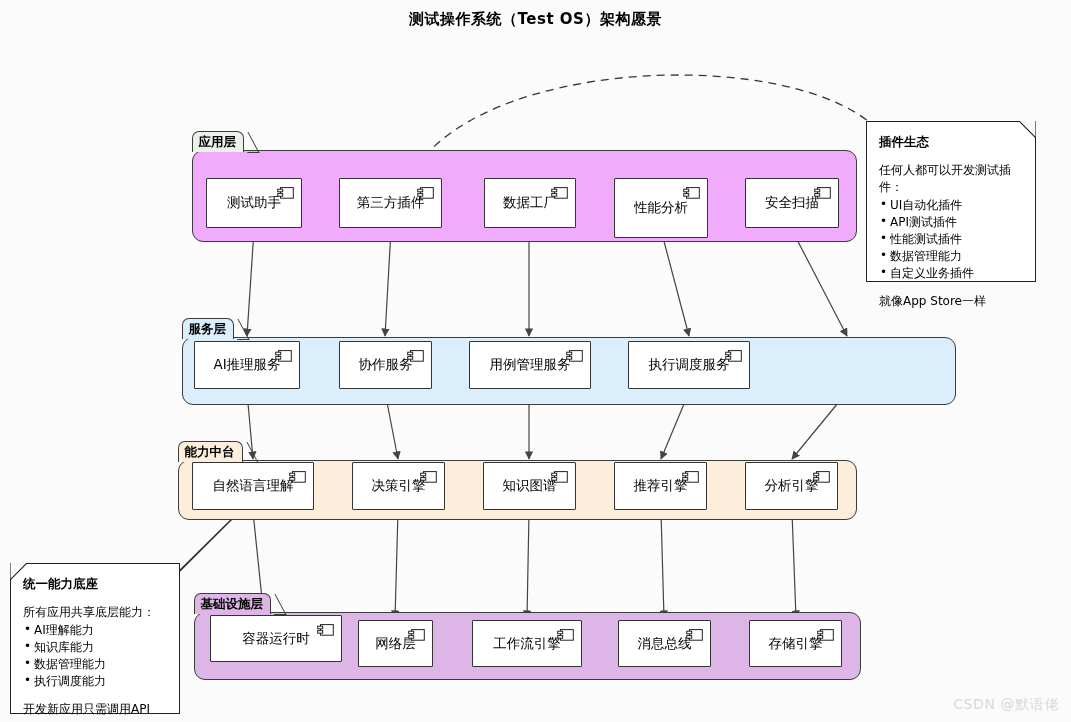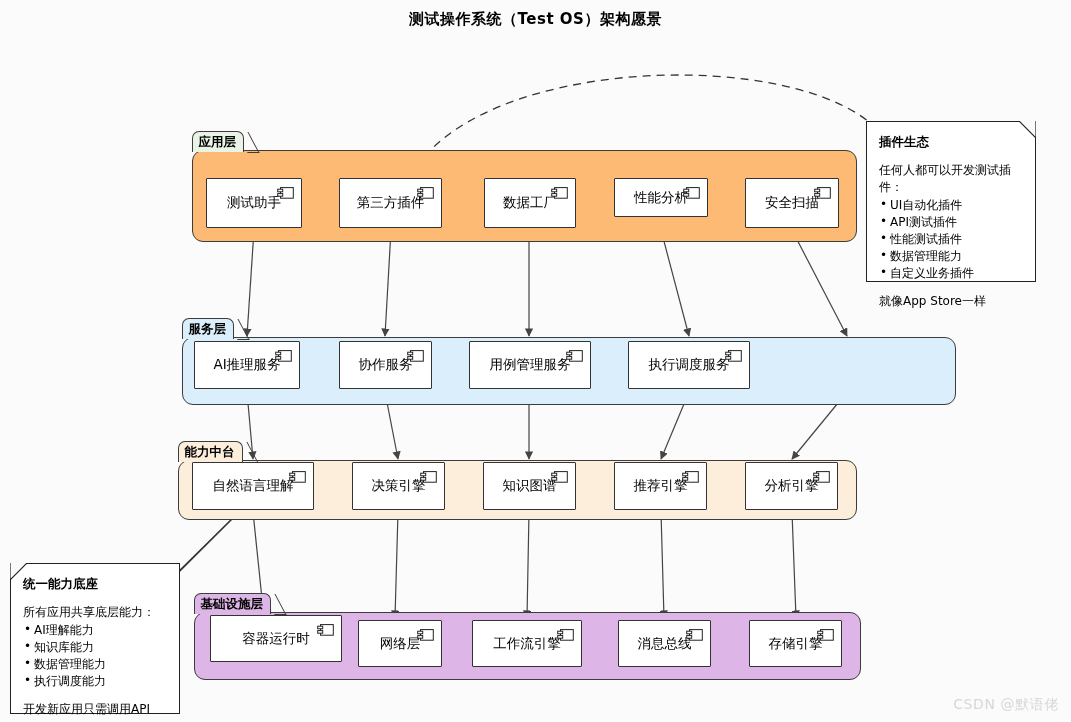--- a/index.html
+++ b/index.html
@@ -61,21 +61,21 @@
     right: -11px;
     bottom: -1.4px;
     width: 12px;
     height: 21px;
     border-bottom: 1.4px solid #3c3c3c;
     transform: skewX(28deg);
     border-right: 1.4px solid #3c3c3c;
     box-sizing: border-box;
   }
   
-  .layer-app   { background: #fdba74; }
+  .layer-app   { background: #f0abfc; }
   .layer-svc   { background: #dbeefb; }
   .layer-cap   { background: #fdeedb; }
   .layer-infra { background: #ddb5e6; }
   .layer-app   > .layer-tab { background: #e9f3e6; }
   .layer-svc   > .layer-tab { background: #dbeefb; }
   .layer-cap   > .layer-tab { background: #fdeedb; }
   .layer-infra > .layer-tab { background: #ddb5e6; }
 
   
   .component {
@@ -223,21 +223,21 @@
   <div class="component" style="left:484px; top:178px; width:92px; height:50px;">
     <span class="comp-icon">
       <svg viewBox="0 0 17 12" xmlns="http://www.w3.org/2000/svg">
         <rect x="3.5" y="0.6" width="12.8" height="10.6" fill="#fff" stroke="#222" stroke-width="1"></rect>
         <rect x="0.7" y="2.2" width="5" height="2.6" fill="#fff" stroke="#222" stroke-width="1"></rect>
         <rect x="0.7" y="6.6" width="5" height="2.6" fill="#fff" stroke="#222" stroke-width="1"></rect>
       </svg>
     </span>
     <span class="comp-label">数据工厂</span>
   </div>
-  <div class="component" style="left:614px; top:178px; width:94px; height:39px;">
+  <div class="component" style="left:614px; top:178px; width:94px; height:60px;">
     <span class="comp-icon">
       <svg viewBox="0 0 17 12" xmlns="http://www.w3.org/2000/svg">
         <rect x="3.5" y="0.6" width="12.8" height="10.6" fill="#fff" stroke="#222" stroke-width="1"></rect>
         <rect x="0.7" y="2.2" width="5" height="2.6" fill="#fff" stroke="#222" stroke-width="1"></rect>
         <rect x="0.7" y="6.6" width="5" height="2.6" fill="#fff" stroke="#222" stroke-width="1"></rect>
       </svg>
     </span>
     <span class="comp-label">性能分析</span>
   </div>
   <div class="component" style="left:745px; top:178px; width:94px; height:50px;">
@@ -361,21 +361,21 @@
   <div class="component" style="left:210px; top:615px; width:132px; height:47px;">
     <span class="comp-icon">
       <svg viewBox="0 0 17 12" xmlns="http://www.w3.org/2000/svg">
         <rect x="3.5" y="0.6" width="12.8" height="10.6" fill="#fff" stroke="#222" stroke-width="1"></rect>
         <rect x="0.7" y="2.2" width="5" height="2.6" fill="#fff" stroke="#222" stroke-width="1"></rect>
         <rect x="0.7" y="6.6" width="5" height="2.6" fill="#fff" stroke="#222" stroke-width="1"></rect>
       </svg>
     </span>
     <span class="comp-label">容器运行时</span>
   </div>
-  <div class="component" style="left:358px; top:620px; width:84px; height:47px;">
+  <div class="component" style="left:358px; top:620px; width:75px; height:47px;">
     <span class="comp-icon">
       <svg viewBox="0 0 17 12" xmlns="http://www.w3.org/2000/svg">
         <rect x="3.5" y="0.6" width="12.8" height="10.6" fill="#fff" stroke="#222" stroke-width="1"></rect>
         <rect x="0.7" y="2.2" width="5" height="2.6" fill="#fff" stroke="#222" stroke-width="1"></rect>
         <rect x="0.7" y="6.6" width="5" height="2.6" fill="#fff" stroke="#222" stroke-width="1"></rect>
       </svg>
     </span>
     <span class="comp-label">网络层</span>
   </div>
   <div class="component" style="left:472px; top:620px; width:110px; height:47px;">

